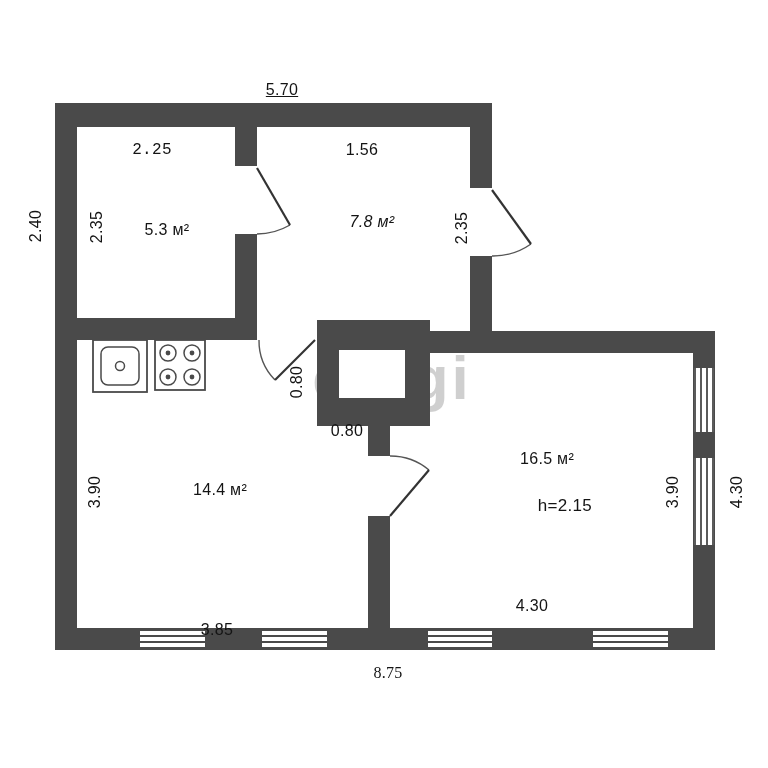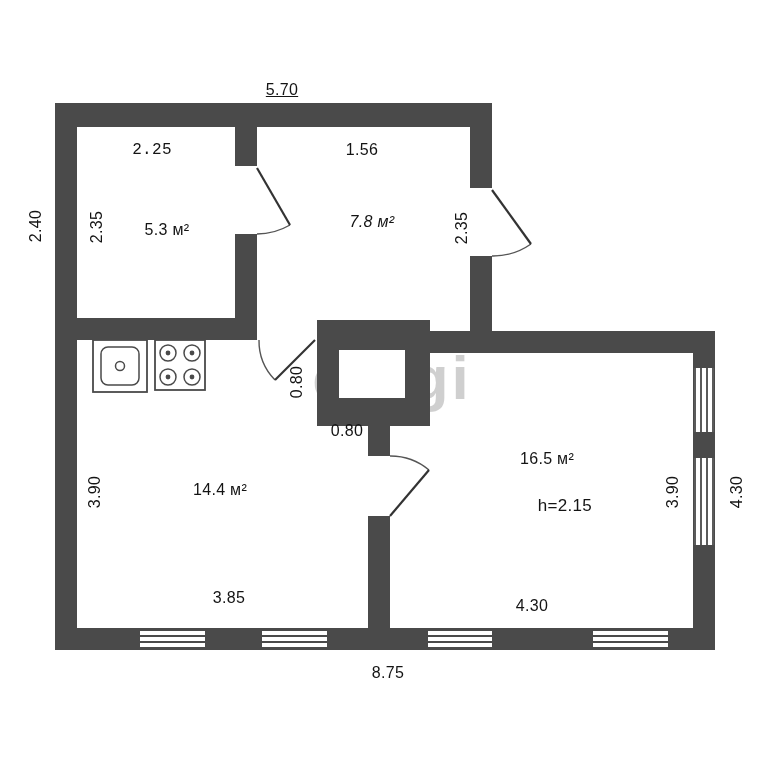--- a/index.html
+++ b/index.html
@@ -119,23 +119,23 @@
   <div class="lbl" style="left:152px; top:150px;font-family:Liberation Mono, monospace;">2.25</div>
   <div class="lbl" style="left:362px; top:150px;">1.56</div>
   <div class="lbl vlbl" style="left:36px;  top:226px;">2.40</div>
   <div class="lbl vlbl" style="left:97px;  top:227px;">2.35</div>
   <div class="lbl vlbl" style="left:462px; top:228px;">2.35</div>
   <div class="lbl vlbl" style="left:297px; top:382px;">0.80</div>
   <div class="lbl" style="left:347px; top:431px;">0.80</div>
   <div class="lbl vlbl" style="left:95px;  top:492px;">3.90</div>
   <div class="lbl vlbl" style="left:673px; top:492px;">3.90</div>
   <div class="lbl vlbl" style="left:737px; top:492px;">4.30</div>
-  <div class="lbl" style="left:217px; top:598px;margin-left:12px;">3.85</div>
+  <div class="lbl" style="left:217px; top:630px;">3.85</div>
   <div class="lbl" style="left:532px; top:606px;">4.30</div>
-  <div class="lbl" style="left:388px; top:673px;">8.75</div>
+  <div class="lbl" style="left:388px; top:673px;font-family:Liberation Serif, serif;">8.75</div>
 
   <div class="lbl area" style="left:167px; top:230px;">5.3 м²</div>
   <div class="lbl area" style="left:372px; top:222px;font-style:italic;">7.8 м²</div>
   <div class="lbl area" style="left:220px; top:490px;">14.4 м²</div>
   <div class="lbl area" style="left:547px; top:459px;">16.5 м²</div>
   <div class="lbl hlabel" style="left:541px; top:506px;margin-left:24px;">h=2.15</div>
 
 </div>
 
 </body></html>

